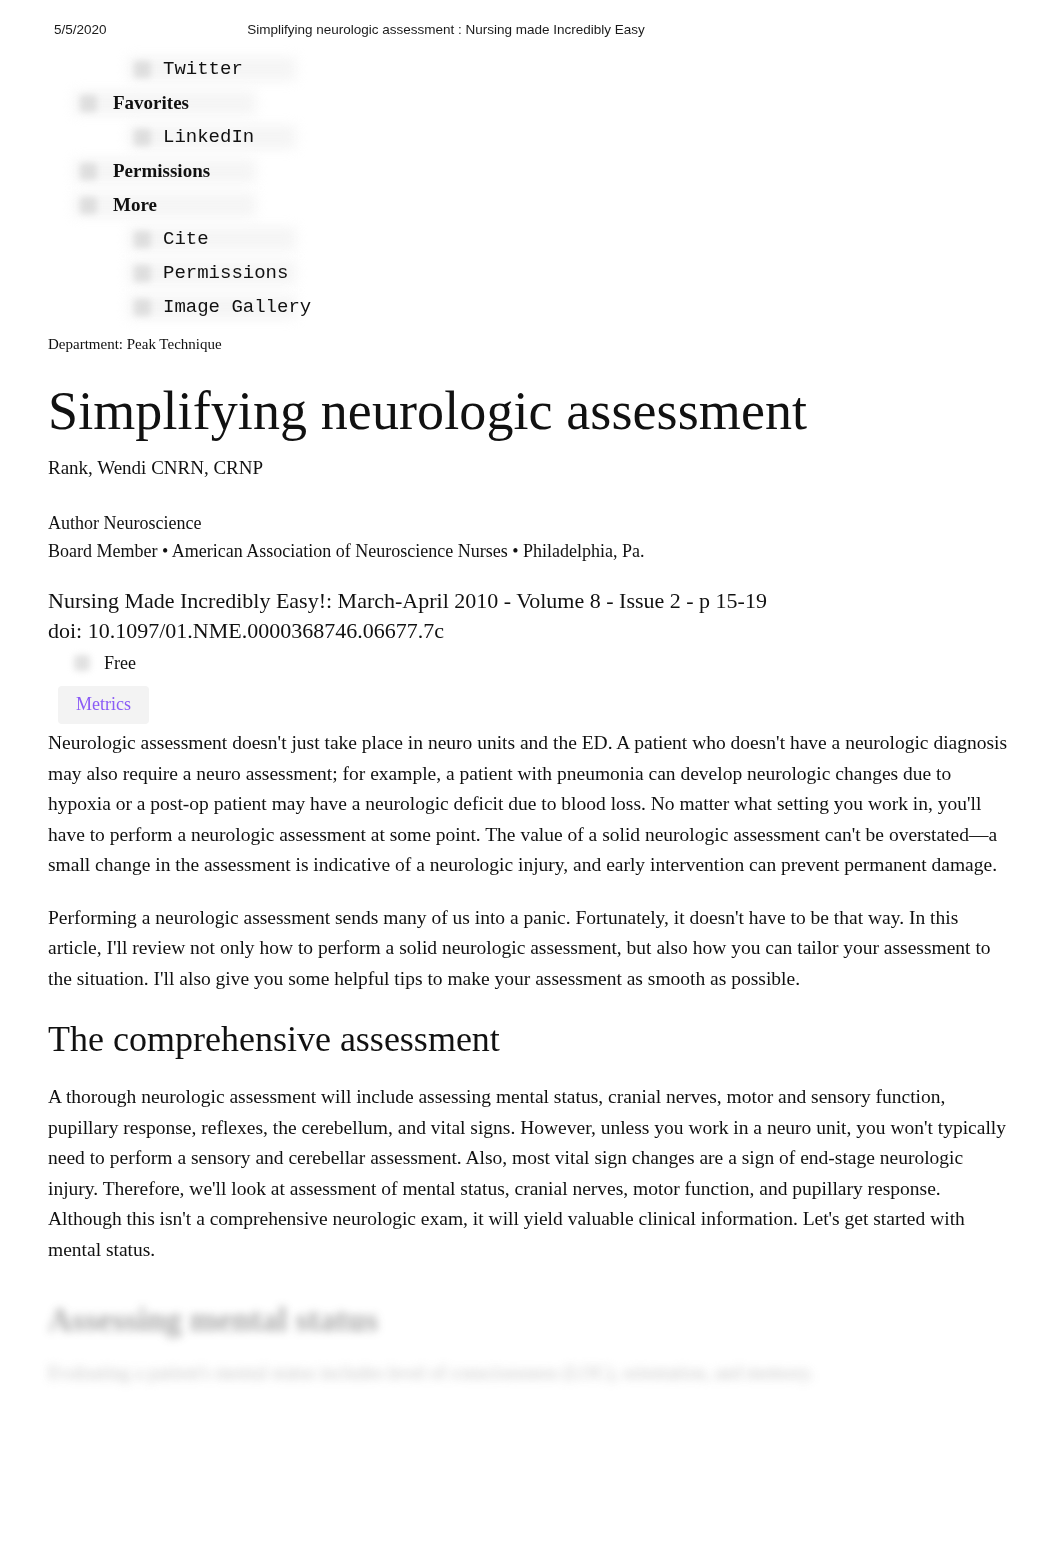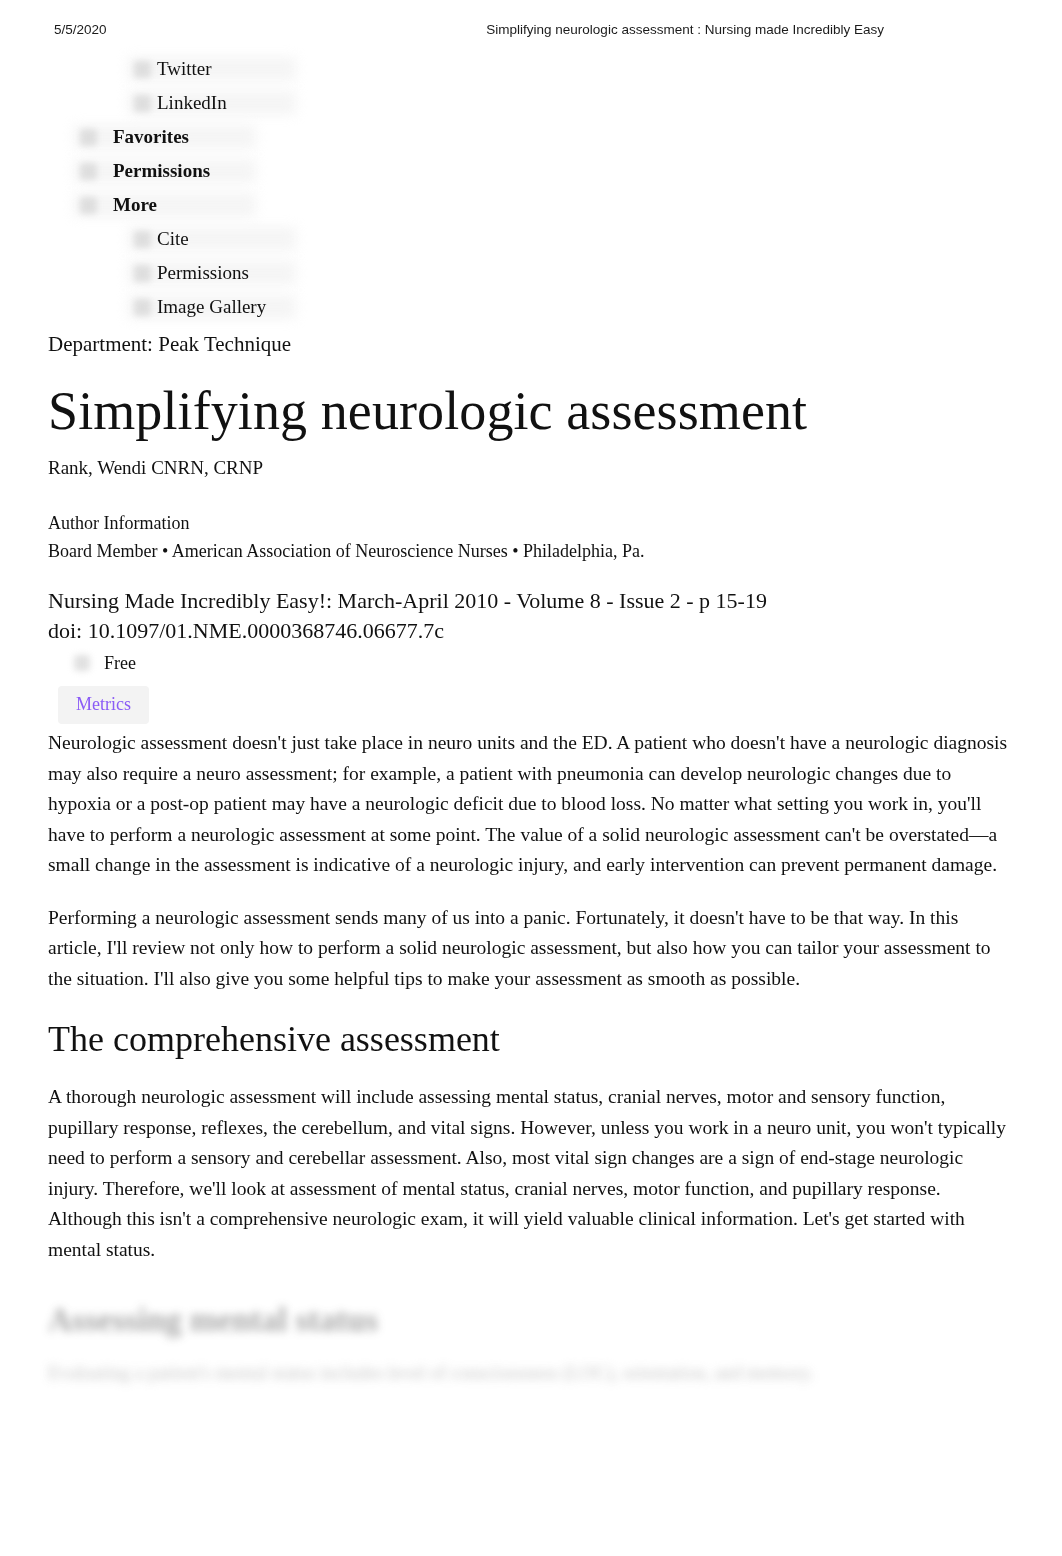--- a/index.html
+++ b/index.html
@@ -31,21 +31,21 @@
     position: absolute;
     left: 46px;
     top: 0;
     white-space: nowrap;
   }
   .print-header .ph-title {
     position: absolute;
     left: 0;
     top: 0;
     width: 876px;
-    text-align: right;
+    text-align: center;
     white-space: nowrap;
   }
 
   
   .tools-menu {
     position: absolute;
     top: 52px;
     left: 0;
     width: 520px;
   }
@@ -76,36 +76,36 @@
   .tool-row .tool-label {
     position: absolute;
     top: 0;
     white-space: nowrap;
     font-size: 19px;
   }
 
   
   .tool-row.level-sub .tool-icon  { left: 134px; }
   .tool-row.level-sub .tool-shade { left: 128px; width: 168px; }
-  .tool-row.level-sub .tool-label { left: 157px; font-weight: 400; }
+  .tool-row.level-sub .tool-label { left: 163px; font-weight: 400; font-family: Liberation Mono, monospace; }
 
   
   .tool-row.level-top .tool-icon  { left: 80px; }
   .tool-row.level-top .tool-shade { left: 74px; width: 182px; }
   .tool-row.level-top .tool-label { left: 113px; font-weight: 700; }
 
   
   .article {
     position: absolute;
     left: 48px;
     top: 330px;
     width: 968px;
   }
   .department {
-    font-size: 21px;
+    font-size: 15px;
     line-height: 28px;
     margin: 0 0 26px 0;
     font-family: Liberation Serif, serif;
   }
   .article-title {
     font-size: 54px;
     line-height: 54px;
     font-weight: 400;
     margin: 0 0 16px 0;
     letter-spacing: .1px;
@@ -221,73 +221,73 @@
 </div>
 
 <div class="tools-menu">
 
   <div class="tool-row level-sub">
     <span class="tool-shade"></span>
     <span class="tool-icon"></span>
     <span class="tool-label">Twitter</span>
   </div>
 
+  <div class="tool-row level-top">
+    <span class="tool-shade"></span>
+    <span class="tool-icon"></span>
+    <span class="tool-label">Favorites</span>
+  </div>
+
   <div class="tool-row level-sub">
     <span class="tool-shade"></span>
     <span class="tool-icon"></span>
     <span class="tool-label">LinkedIn</span>
   </div>
 
   <div class="tool-row level-top">
     <span class="tool-shade"></span>
     <span class="tool-icon"></span>
-    <span class="tool-label">Favorites</span>
+    <span class="tool-label">Permissions</span>
   </div>
 
   <div class="tool-row level-top">
     <span class="tool-shade"></span>
     <span class="tool-icon"></span>
+    <span class="tool-label">More</span>
+  </div>
+
+  <div class="tool-row level-sub">
+    <span class="tool-shade"></span>
+    <span class="tool-icon"></span>
+    <span class="tool-label">Cite</span>
+  </div>
+
+  <div class="tool-row level-sub">
+    <span class="tool-shade"></span>
+    <span class="tool-icon"></span>
     <span class="tool-label">Permissions</span>
   </div>
 
-  <div class="tool-row level-top">
-    <span class="tool-shade"></span>
-    <span class="tool-icon"></span>
-    <span class="tool-label">More</span>
-  </div>
-
-  <div class="tool-row level-sub">
-    <span class="tool-shade"></span>
-    <span class="tool-icon"></span>
-    <span class="tool-label">Cite</span>
-  </div>
-
-  <div class="tool-row level-sub">
-    <span class="tool-shade"></span>
-    <span class="tool-icon"></span>
-    <span class="tool-label">Permissions</span>
-  </div>
-
   <div class="tool-row level-sub">
     <span class="tool-shade"></span>
     <span class="tool-icon"></span>
     <span class="tool-label">Image Gallery</span>
   </div>
 
 </div>
 
 <div class="article">
 
   <p class="department">Department: Peak Technique</p>
 
   <h1 class="article-title">Simplifying neurologic assessment</h1>
 
   <p class="byline">Rank, Wendi CNRN, CRNP</p>
 
-  <p class="author-info-head">Author Information</p>
+  <p class="author-info-head">Author Neuroscience</p>
   <p class="author-affil">Board Member • American Association of Neuroscience Nurses • Philadelphia, Pa.</p>
 
   <p class="citation">
     <span>Nursing Made Incredibly Easy!: March-April 2010 - Volume 8 - Issue 2 - p 15-19</span>
     <span class="doi">doi: 10.1097/01.NME.0000368746.06677.7c</span>
   </p>
 
   <div class="free-row">
     <span class="free-icon"></span>
     <span class="free-label">Free</span>

